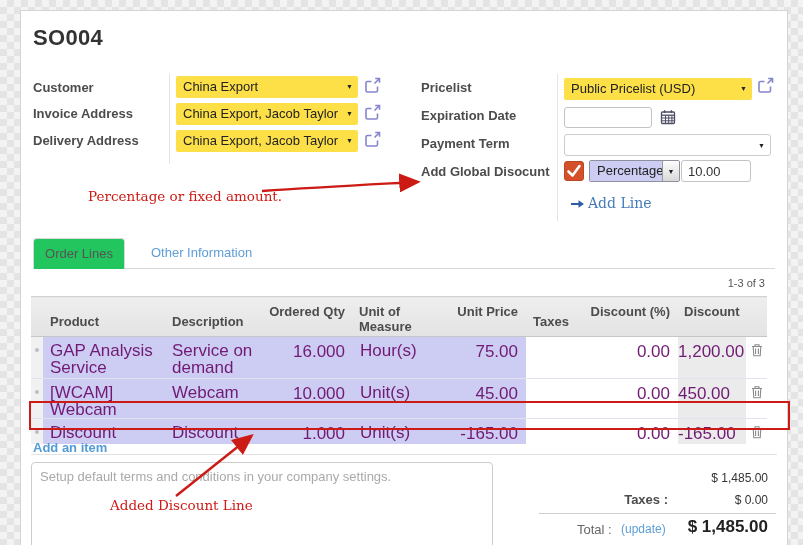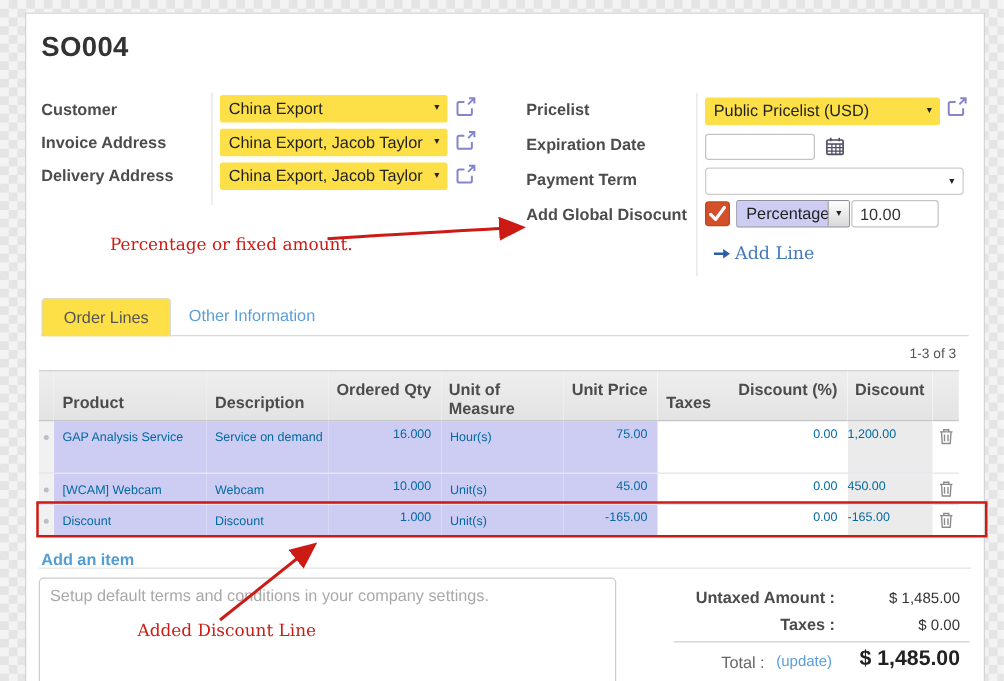--- a/index.html
+++ b/index.html
@@ -56,42 +56,42 @@
   .combo .ctext{ width:72px; background:#cdccf2; font-size:13px; line-height:20px; padding-left:7px; color:#222;}
   .combo .cbtn{ width:17px; background:linear-gradient(#fdfdfd,#d8d8d8); border-left:1px solid #999;
                 display:flex; align-items:center; justify-content:center; font-size:7px; color:#222;}
 
   .addline{ position:absolute; font-family:"DejaVu Serif", serif; font-size:14px; color:#457ab8; cursor:pointer; }
   .addline svg{ vertical-align:-1px; margin-right:4px; }
 
   
   .tabbar-line{ position:absolute; left:12px; right:12px; top:257px; height:1px; background:#d8d8d8; }
   .tab-active{
-    position:absolute; left:12px; top:227px; width:104px; height:31px;
-    background:#fde047; border:1px solid #d8d8d8; border-bottom:none; border-radius:4px 4px 0 0;
+    position:absolute; left:12px; top:227px; width:92px; height:31px;
+    background:#22c55e; border:1px solid #d8d8d8; border-bottom:none; border-radius:4px 4px 0 0;
     font-size:13px; color:#555; text-align:center; line-height:30px; z-index:2; cursor:pointer;
   }
   .tab-inactive{
     position:absolute; left:116px; top:227px; height:31px; padding:0 14px;
     font-size:13px; color:#5d9ed7; line-height:30px; cursor:pointer;
   }
 
   .pager{ position:absolute; right:22px; top:266px; font-size:11px; color:#555; }
 
   
   table.olist{ position:absolute; left:10px; top:285px; width:736px; border-collapse:collapse; table-layout:fixed; }
   table.olist th{
     background:linear-gradient(#eeeeee,#e3e3e3);
     border-top:1px solid #d2d2d2; border-bottom:1px solid #c6c6c6;
     font-size:13px; font-weight:bold; color:#4c4c4c; height:40px; overflow:hidden;
   }
   th.hL{ text-align:left; padding:0 0 7px 7px; vertical-align:bottom; }
   th.hR{ text-align:right; padding:7px 8px 0 0; vertical-align:top; }
   th.hLt{ text-align:left; padding:7px 0 0 6px; vertical-align:top; }
-  table.olist td{ font-size:10px; color:#0369a1; vertical-align:top; padding-top:5px; overflow:hidden; }
+  table.olist td{ font-size:17px; color:#701a75; vertical-align:top; padding-top:5px; overflow:hidden; }
   tr.line2 td, tr.line3 td{ border-top:1px solid #e2e2ef; }
   td.lav{ background:#cdccf2; }
   td.tL{ text-align:left; padding-left:7px; padding-right:4px; line-height:17px;}
   td.tR{ text-align:right; padding-right:8px; }
   td.sub{ background:#ebebeb; padding-right:8px; }
   td.gut{ background:#f1f1f1; }
   td.white{ background:#fff; }
   td.trash{ background:#fff; text-align:center; padding-top:6px; }
   .drag-dot{ display:block; width:4px; height:4px; border-radius:50%; background:#bcbccb; margin:6px auto 0; }
   .trash-btn{ cursor:pointer; display:inline-block; }
@@ -322,21 +322,20 @@
         </tr>
       </tbody>
     </table>
 
     <div class="add-item">Add an item</div>
 
     <div class="hsep"></div>
 
     <textarea class="notes" placeholder="Setup default terms and conditions in your company settings." style=""></textarea>
 
-    <div class="tot-label" style="left:487px; top:459px;">Untaxed Amount :</div>
     <div class="tot-value" style="left:617px; top:460px;">$ 1,485.00</div>
     <div class="tot-label" style="left:487px; top:481px;">Taxes :</div>
     <div class="tot-value" style="left:617px; top:482px;">$ 0.00</div>
     <div class="tot-divider"></div>
     <div class="total-word">Total :</div>
     <div class="update-link">(update)</div>
     <div class="total-big">$ 1,485.00</div>
   </div>
 
   <div class="red-note" style="left:88px; top:171px;">

